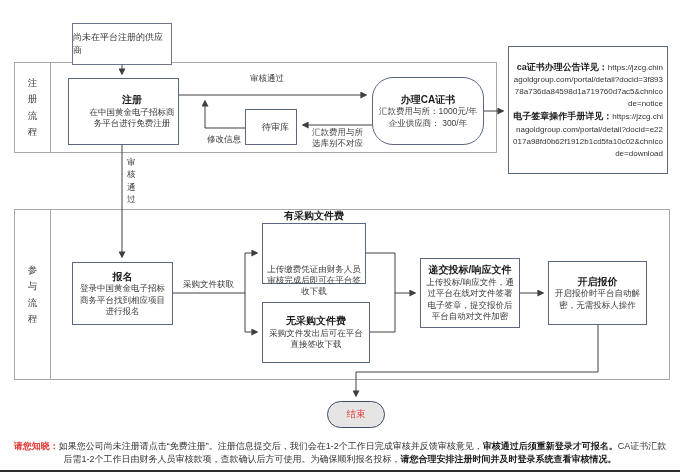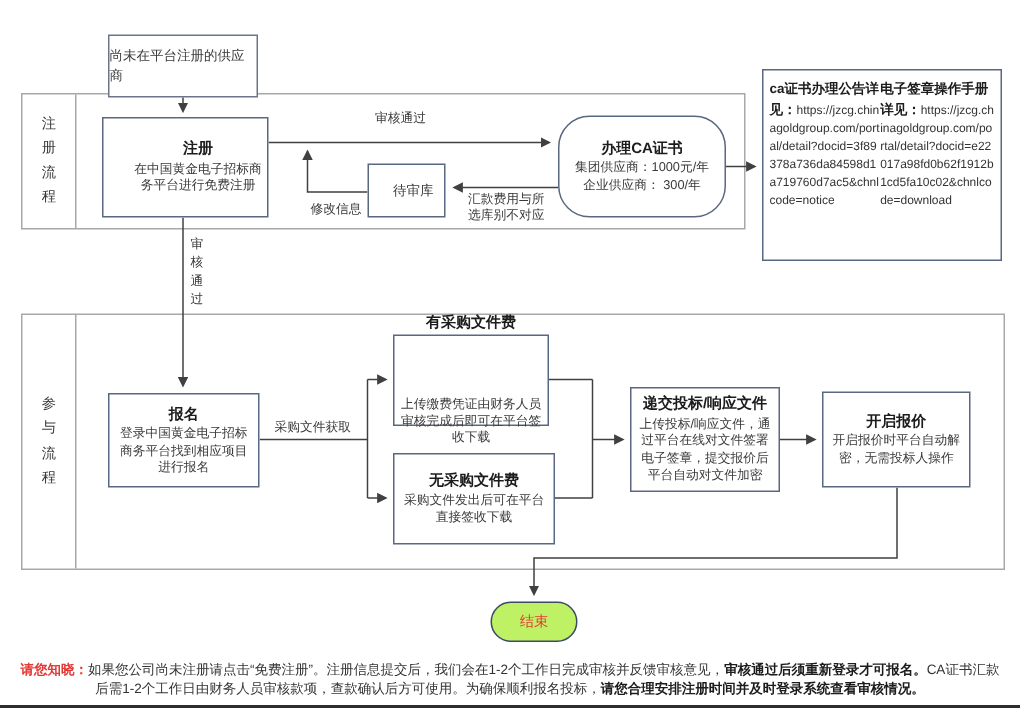--- a/index.html
+++ b/index.html
@@ -20,27 +20,27 @@
   .node{
     border:1px solid #5a6781;background:#fff;display:flex;flex-direction:column;
     align-items:center;justify-content:center;text-align:center;z-index:3;
     padding:2px 3px;
   }
   .node .title{font-weight:bold;color:#1c1c1c;font-size:10px;line-height:1.35;}
   .node .body{font-size:8.5px;color:#3a3a3a;line-height:1.35;margin-top:0;}
   .startbox{border:1px solid #6b7587;background:#fff;display:flex;align-items:center;
     justify-content:center;font-size:9px;color:#3a3a3a;z-index:3;margin-top:13px;}
   .endnode{
-    border:1px solid #3d4a66;border-radius:14px;background:#bef264;display:flex;
+    border:1px solid #3d4a66;border-radius:14px;background:#e5e5e5;display:flex;
     align-items:center;justify-content:center;font-size:9.5px;color:#e53935;z-index:3;
   }
   .infobox{
     border:1px solid #5a6781;background:#fff;z-index:3;padding:6px 4px;
-    font-size:8px;line-height:1.5;text-align:left;color:#333;
-    display:flex;justify-content:center;
+    font-size:8px;line-height:1.5;text-align:right;color:#333;
+    display:flex;flex-direction:column;justify-content:center;
   }
   .infobox b{font-size:9px;color:#1c1c1c;}
   .infobox .url{word-break:break-all;}
   
   .edge-label{font-size:8.5px;color:#3a3a3a;z-index:4;line-height:1.3;}
   .pre{white-space:pre-line;}
   svg.wires{position:absolute;left:0;top:0;z-index:2;}
   
   .footnote{
     left:12px;right:12px;top:440px;text-align:center;font-size:9px;
@@ -99,21 +99,21 @@
   <div class="title">注册</div>
   <div class="body">在中国黄金电子招标商务平台进行免费注册</div>
 </div>
 
 <div class="abs node" style="left:245px;top:109px;width:52px;height:36px;padding-left:12px;">
   <div class="body" style="font-size:9px;">待审库</div>
 </div>
 
 <div class="abs node" style="left:372px;top:77px;width:112px;height:68px;border-radius:21px;">
   <div class="title">办理CA证书</div>
-  <div class="body">集团供应商：1000元/年</div>
+  <div class="body">汇款费用与所：1000元/年</div>
   <div class="body" style="margin-top:0;">企业供应商：  300/年</div>
 </div>
 
 <div class="abs infobox" style="left:508px;top:46px;width:160px;height:128px;">
   <div>
     <b>ca证书办理公告详见：</b><span class="url">https://jzcg.chinagoldgroup.com/portal/detail?docid=3f89378a736da84598d1a719760d7ac5&amp;chnlcode=notice</span>
   </div>
   <div>
     <b>电子签章操作手册详见：</b><span class="url">https://jzcg.chinagoldgroup.com/portal/detail?docid=e22017a98fd0b62f1912b1cd5fa10c02&amp;chnlcode=download</span>
   </div>

